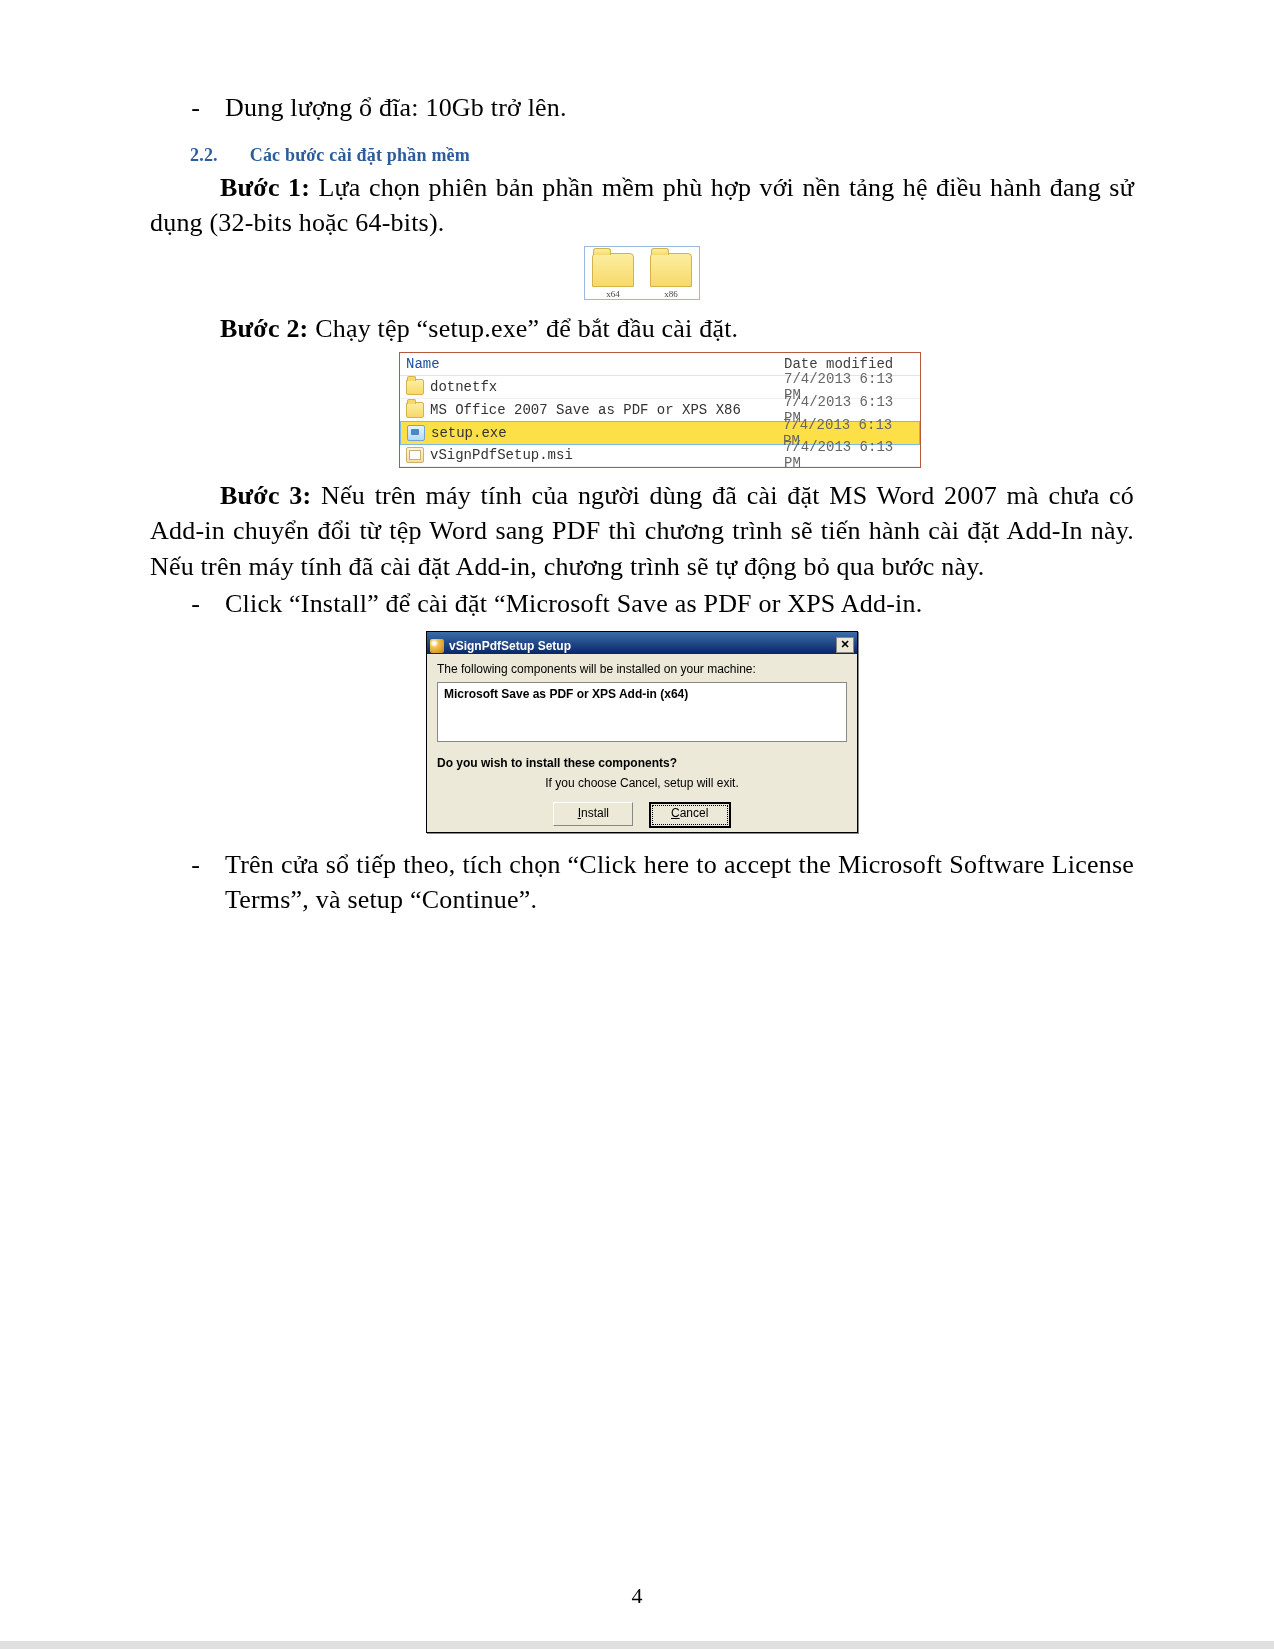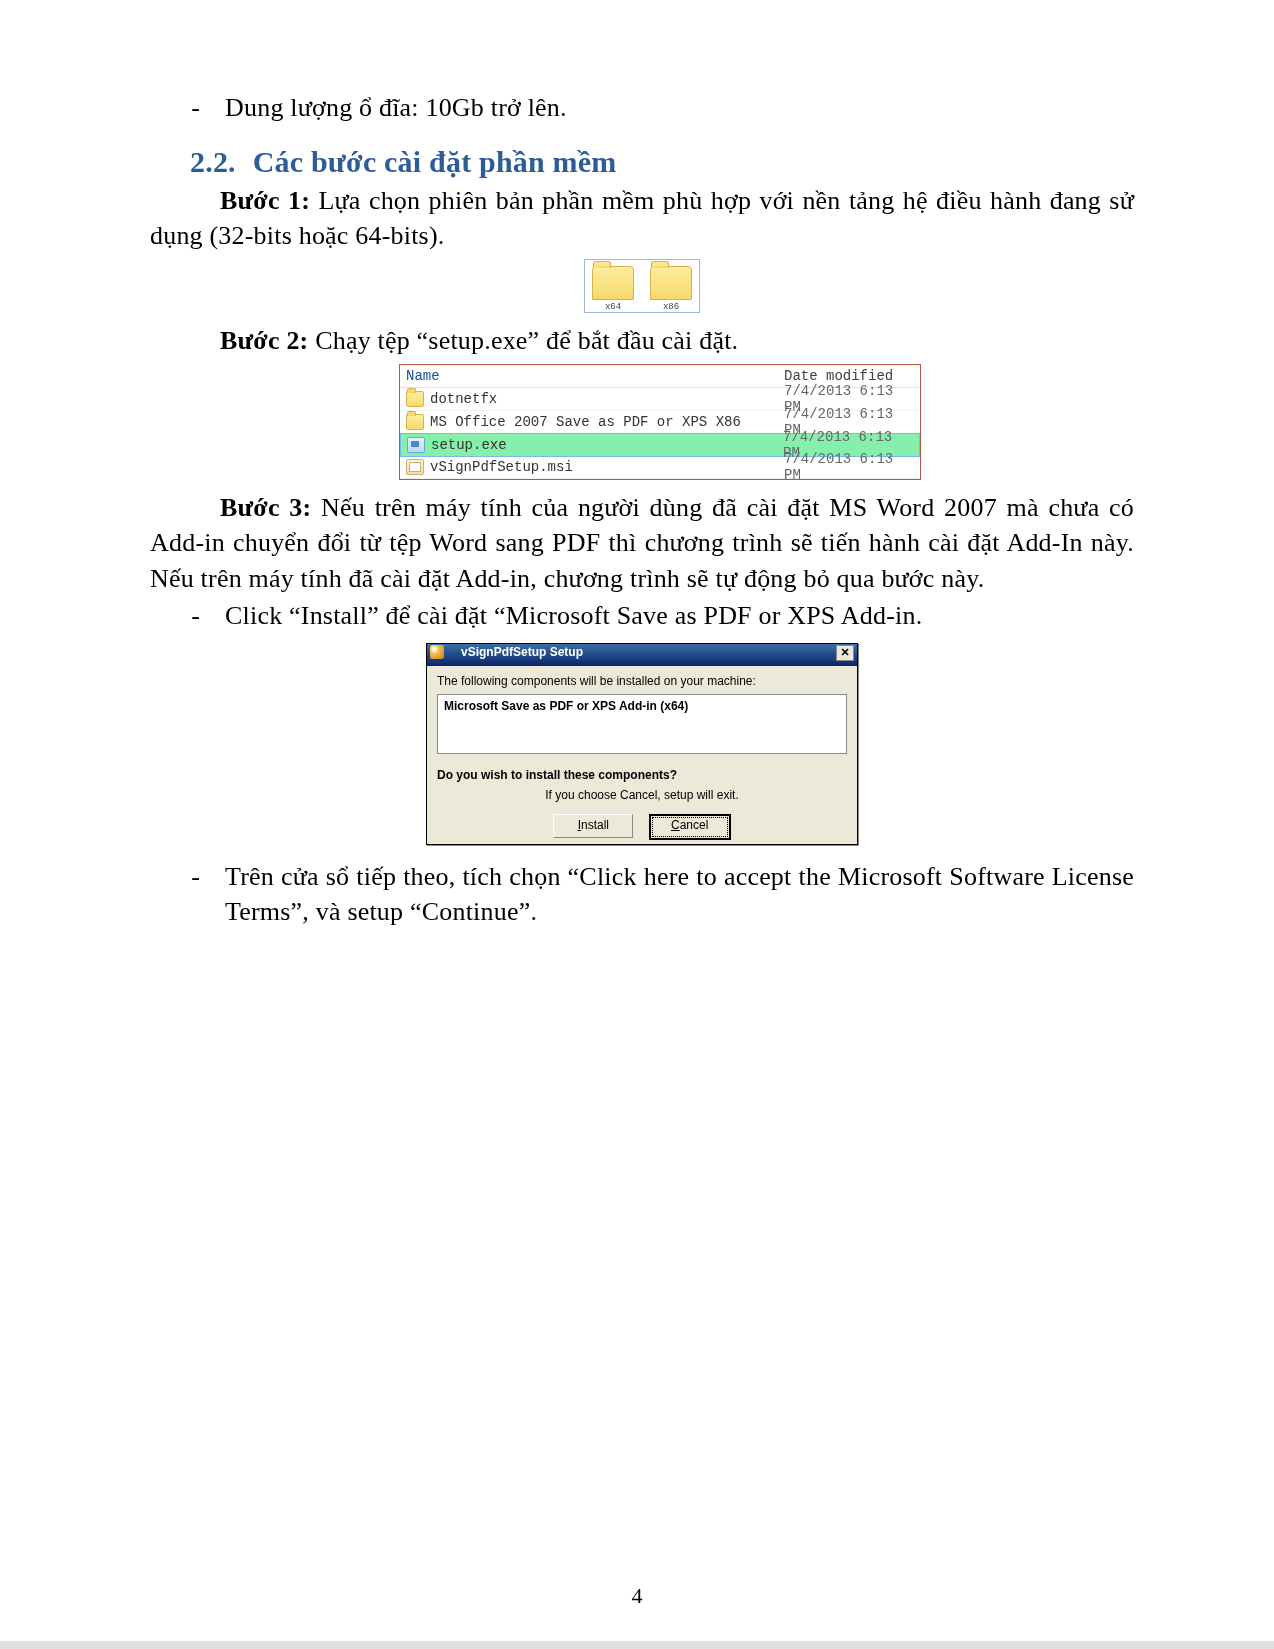--- a/index.html
+++ b/index.html
@@ -26,38 +26,38 @@
   .bullet-dash {
     display:inline-block;
     width: 75px;
     text-align: right;
     padding-right: 25px;
     box-sizing: border-box;
   }
   .heading {
     color: #2e5c99;
     font-weight: bold;
-    font-size: 30px;
+    font-size: 18px;
     margin: 20px 0 4px 40px;
     letter-spacing: 0.2px;
   }
   .heading .num { display:inline-block; width:55px; }
   .para { margin: 0 0 2px 0; text-align: justify; }
   .indent1 { text-indent: 70px; }
   .bold { font-weight: bold; }
   .center-fig { text-align:center; margin: 6px 0 10px; }
 
   
   .folders-box {
     display:inline-block;
     border:1px solid #9bb8e0;
     padding:6px 4px 0 4px;
     background:#fff;
   }
-  .folders-row { display:flex; gap:10px;font-family:Liberation Mono, monospace; }
+  .folders-row { display:flex; gap:10px; }
   .folder {
     width:48px; text-align:center;
   }
   .folder-icon {
     width:40px; height:32px;
     margin:0 auto;
     background: linear-gradient(#fceea0,#f7d96a);
     border:1px solid #d6b24b;
     border-top-left-radius:4px;
     border-top-right-radius:4px;
@@ -97,21 +97,21 @@
   .filelist-header {
     color:#1a4ea1;
     border-bottom:1px solid #e3e3e3;
     font-size:14px;
   }
   .col-name { flex: 1 1 auto; display:flex; align-items:center; gap:6px; }
   .col-date { width:130px; color:#666; text-align:left; }
   .filelist-header .col-date { color:#404040; }
   .filelist-row { border-bottom:1px solid #f0f0f0; }
   .filelist-row.selected {
-    background:#86efac;
+    background:#fde047;
     border:1px solid #7db8ea;
     margin:-1px 0;
     height:22px;
   }
   .ico { width:16px; height:14px; display:inline-block; }
   .ico.folder { background:linear-gradient(#fceea0,#f7d96a); border:1px solid #d6b24b; border-radius:2px; position:relative; }
   .ico.folder::before { content:""; position:absolute; top:-4px; left:0; width:7px; height:4px; background:#f7d96a; border:1px solid #d6b24b; border-bottom:none; border-top-left-radius:2px; border-top-right-radius:2px; }
   .ico.exe { background:linear-gradient(#e6f3ff,#b7d9f4); border:1px solid #6fa6d0; border-radius:2px; position:relative; }
   .ico.exe::after { content:""; position:absolute; left:3px; top:3px; width:8px; height:6px; background:#4a87c7; border-radius:1px; }
   .ico.msi { background:linear-gradient(#fff6dc,#f5dca0); border:1px solid #cdb06c; border-radius:2px; position:relative; }
@@ -127,22 +127,22 @@
     text-align:left;
     background:#ece9d8;
     box-shadow: 1px 1px 0 #888;
   }
   .dialog-title {
     background: linear-gradient(#3a6ea5,#0a246a);
     color:#fff;
     font-weight:bold;
     padding:1px 3px;
     display:flex;
-    align-items:flex-start;
-    gap:17px;
+    align-items:flex-end;
+    gap:5px;
     height:20px;
     font-size:12px;
   }
   .dialog-title .title-icon {
     width:14px; height:14px;
     background:radial-gradient(circle at 30% 30%, #fff 10%, #f5c451 30%, #c78a1d 90%);
     border-radius:2px;
   }
   .dialog-title .title-text { flex:1; }
   .dialog-close {

